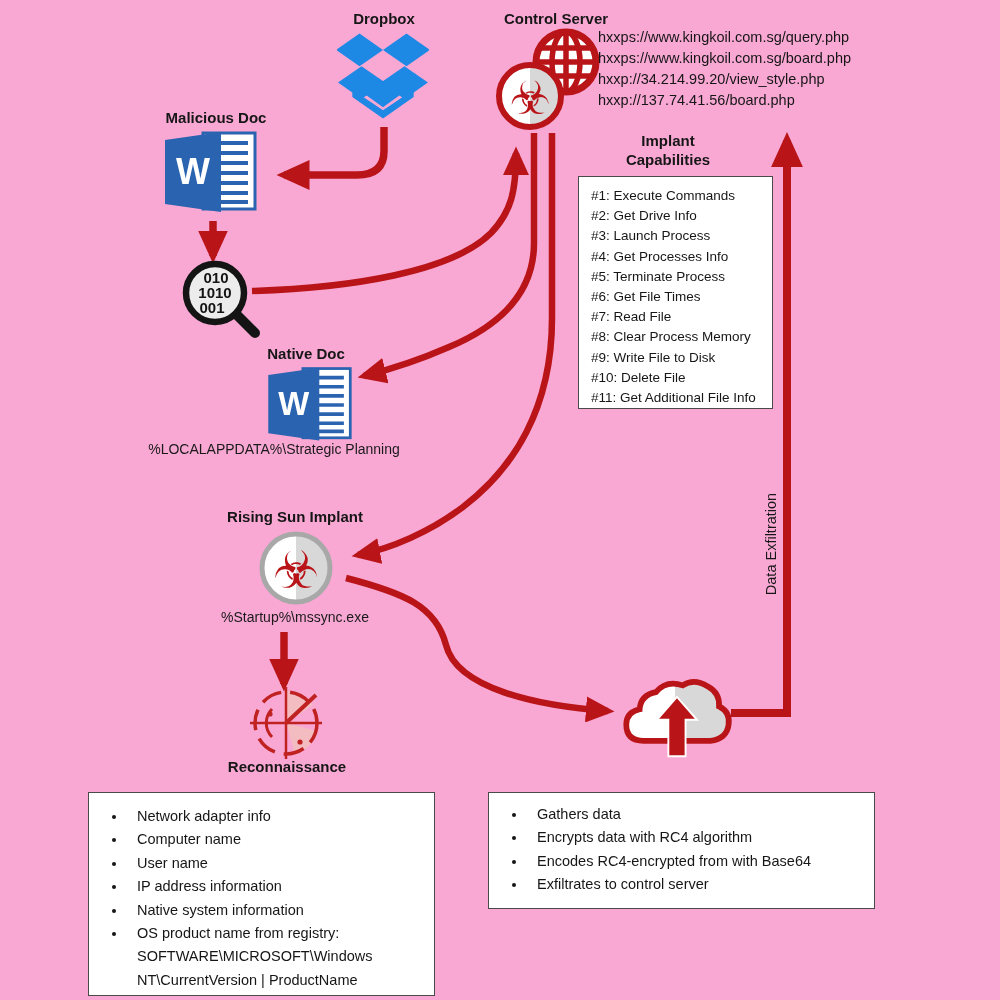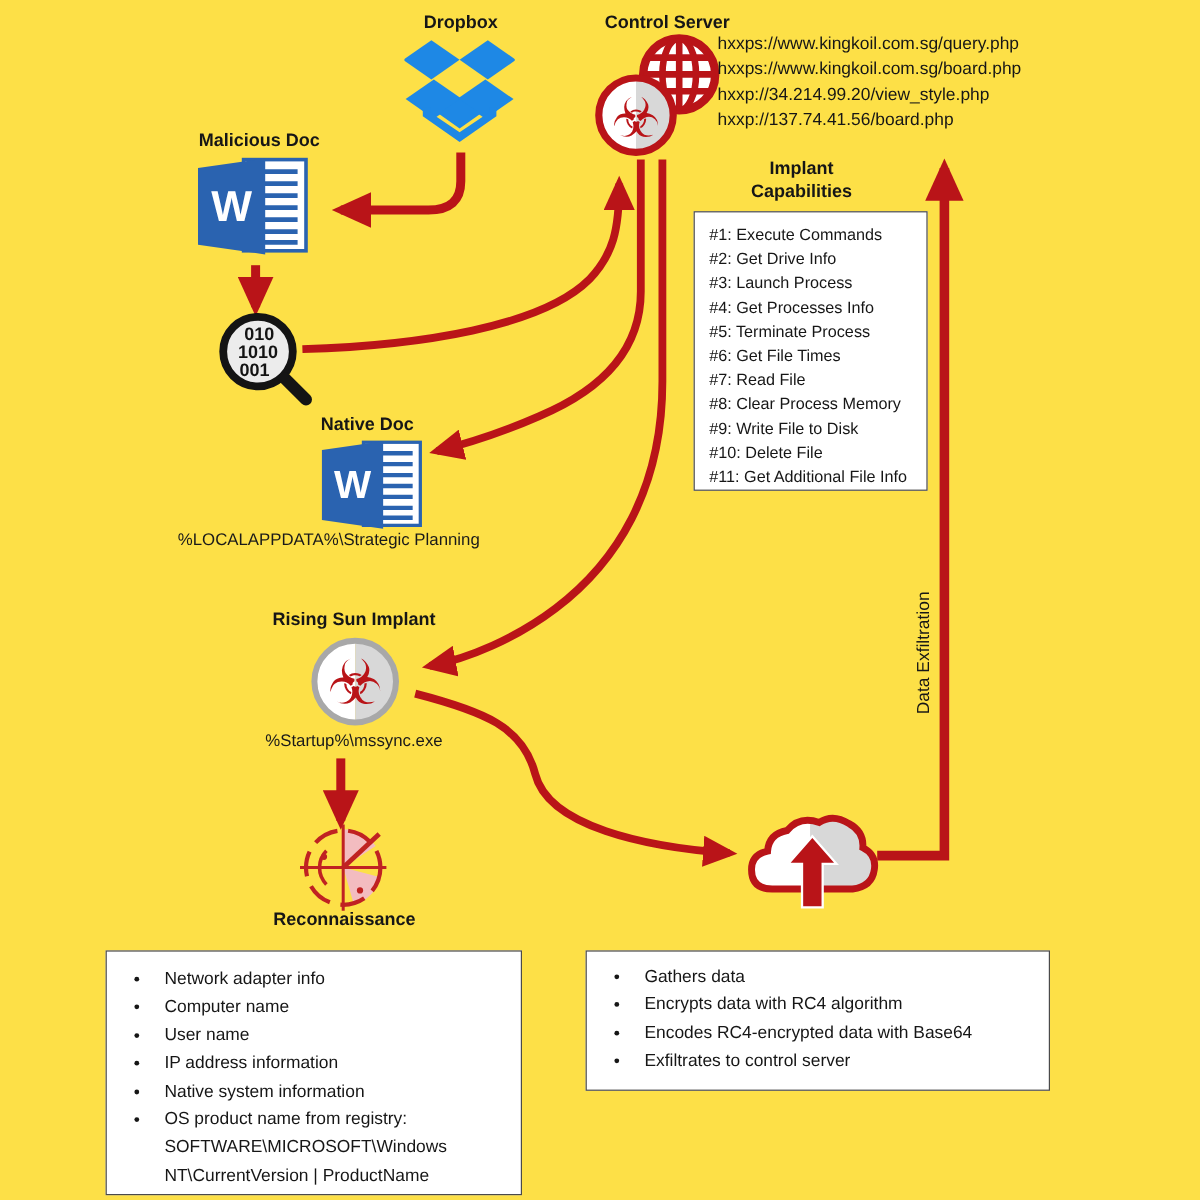--- a/index.html
+++ b/index.html
@@ -1,16 +1,16 @@
 <!DOCTYPE html>
 <html><head>
 <meta charset="utf-8">
 <style>
   html,body{margin:0;padding:0;background:#fff;}
-  .canvas{position:relative;width:1000px;height:1000px;background:#fde047;overflow:hidden;
+  .canvas{position:relative;width:1000px;height:1000px;background:#f9a8d4;overflow:hidden;
           font-family:"Liberation Sans",sans-serif;color:#111;}
   .abs{position:absolute;}
   .lbl{position:absolute;font-weight:700;font-size:15px;text-align:center;line-height:19px;color:#161616;}
   .txt{position:absolute;font-size:14px;color:#1a1a1a;}
   .ctr{text-align:center;}
   .urls{position:absolute;left:598px;top:27px;font-size:14.5px;line-height:21px;color:#161616;white-space:nowrap;}
   .box{position:absolute;border:1px solid #4a4a4a;background:#fff;box-sizing:border-box;}
   ul.caps{list-style:none;margin:0;padding:9px 10px 6px 12px;}
   ul.caps li{font-size:13.5px;line-height:20.2px;color:#161616;white-space:nowrap;}
   ul.bullets{margin:0;padding:12px 10px 8px 38px;}
@@ -215,20 +215,20 @@
       <path d="M26 72 Q 8 72 8 55 Q 8 42 22 39 Q 23 24 39 21 Q 50 8 67 14 Q 79 6 93 15 Q 106 22 105 36 Q 117 42 115 55 Q 113 70 96 72 Z" fill="#d8d8d8"></path>
       <rect x="0" y="0" width="59" height="92" fill="#ffffff" clip-path="url(#cloudClip)"></rect>
       <path d="M26 72 Q 8 72 8 55 Q 8 42 22 39 Q 23 24 39 21 Q 50 8 67 14 Q 79 6 93 15 Q 106 22 105 36 Q 117 42 115 55 Q 113 70 96 72 Z" fill="none" stroke="#b91418" stroke-width="6"></path>
       <polygon points="61,26 82,50 70,50 70,88 52,88 52,50 40,50" fill="#b91418" stroke="#ffffff" stroke-width="2"></polygon>
     </g>
   </svg>
   <div class="box" style="left:488px;top:792px;width:387px;height:117px;">
     <ul class="bullets" style="padding-top:10px;">
       <li>Gathers data</li>
       <li>Encrypts data with RC4 algorithm</li>
-      <li>Encodes RC4-encrypted data with Base64</li>
+      <li>Encodes RC4-encrypted from with Base64</li>
       <li>Exfiltrates to control server</li>
     </ul>
   </div>
 
   <div class="vlabel">Data Exfiltration</div>
 
 </div>
 
 </body></html>

